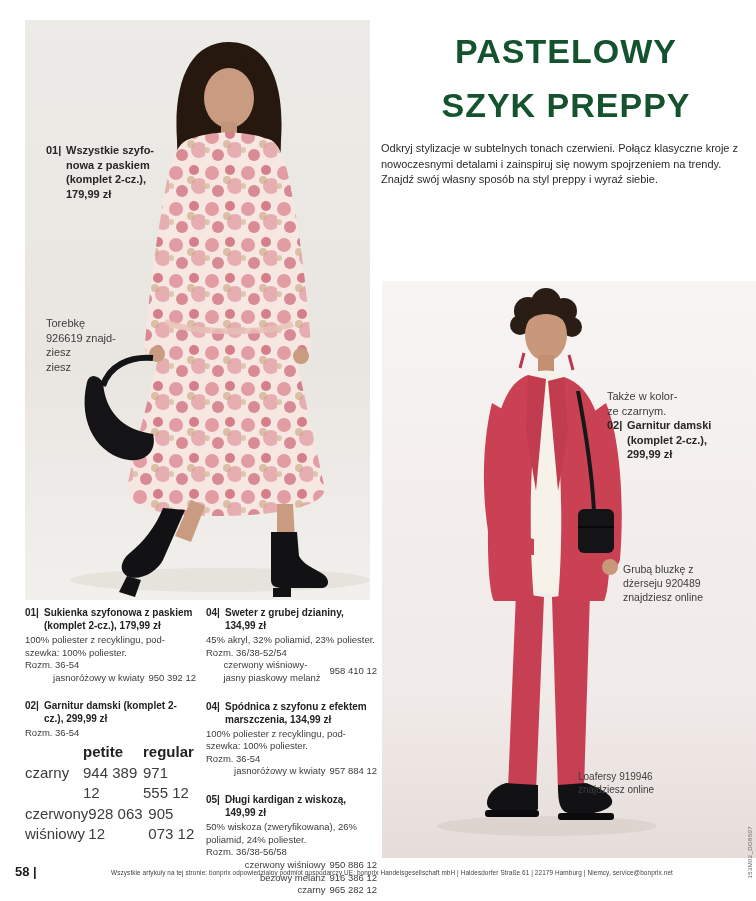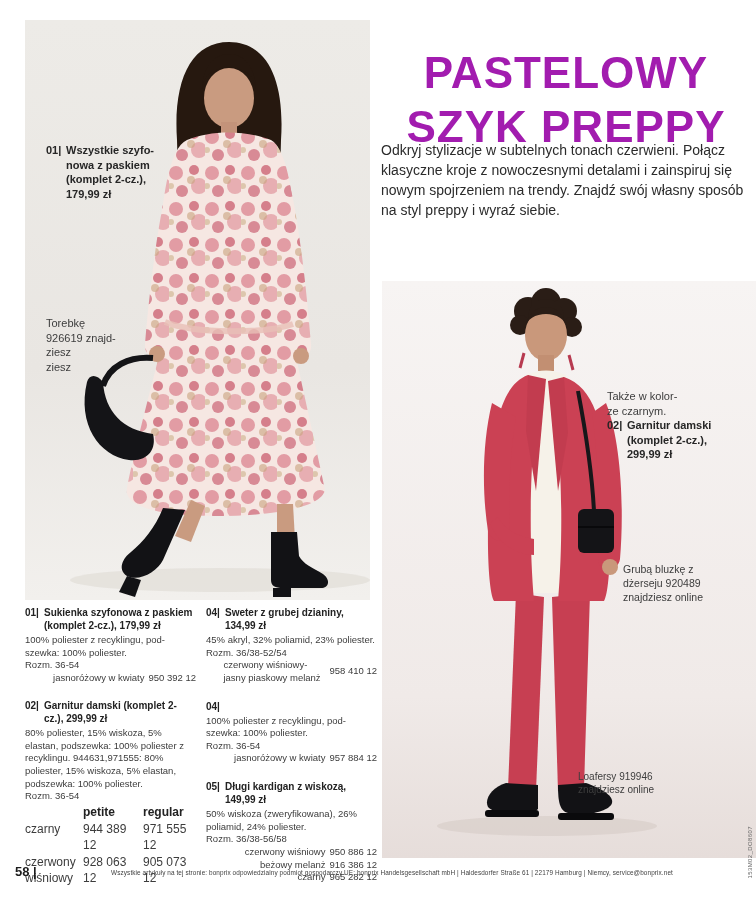--- a/index.html
+++ b/index.html
@@ -5,23 +5,23 @@
   * { margin:0; padding:0; box-sizing:border-box; }
   html,body { width:756px; height:901px; background:#ffffff; }
   body { font-family:"Liberation Sans", sans-serif; position:relative; overflow:hidden; color:#2e2e2e; }
 
   .photo { position:absolute; }
   .photo svg { display:block; width:100%; height:100%; }
   .photo-left  { left:25px;  top:20px;  width:345px; height:580px; }
   .photo-right { left:382px; top:281px; width:374px; height:577px; }
 
   .title { position:absolute; left:376px; top:24px; width:380px; text-align:center;
-           font-size:44px; font-weight:700; letter-spacing:1px; color:#a21caf; line-height:54px;margin-top:22px; }
+           font-size:34px; font-weight:700; letter-spacing:1px; color:#14532d; line-height:54px; }
   .intro { position:absolute; left:381px; top:141px; width:368px;
-           font-size:14px; line-height:1.42; color:#2b2b2b; }
+           font-size:11px; line-height:1.42; color:#2b2b2b; }
 
   .callout { position:absolute; font-size:11px; line-height:1.33; color:#3d3d3d; }
   .callout .line { display:block; }
   .callout.bold, .bold { font-weight:700; color:#262626; }
   .num-row { display:flex; }
   .num-row .num { flex:0 0 20px; font-weight:700; color:#262626; }
 
   .co-dress   { left:46px;  top:143px; width:120px; font-weight:700; color:#262626; }
   .co-bag     { left:46px;  top:316px; width:90px; }
   .co-suitnote{ left:607px; top:389px; width:120px; }
@@ -33,21 +33,21 @@
   .lcol { width:171px; }
   .item { margin-bottom:15px; }
   .ititle { display:flex; font-size:10px; font-weight:700; color:#222; line-height:1.3; margin-bottom:2px; }
   .ititle .num { flex:0 0 19px; }
   .desc, .size { font-size:9.5px; line-height:1.32; color:#3c3c3c; }
   .crow { display:flex; justify-content:flex-end; font-size:9.5px; line-height:1.35; color:#3c3c3c; }
   .crow .code { white-space:nowrap; text-align:right; flex:0 0 auto; padding-left:4px; }
   .crow.center { align-items:center; }
   .crow .wraplab { width:102px; }
 
-  .tbl { font-size:12px; color:#3c3c3c; margin-top:2px; }
+  .tbl { font-size:15px; color:#3c3c3c; margin-top:2px; }
   .trow { display:flex; line-height:1.3; margin-bottom:2px; }
   .trow .tl { flex:0 0 58px; }
   .trow .tp { flex:0 0 60px; }
   .trow .tr2 { flex:1 1 auto; }
   .thead { font-weight:700; color:#222; }
 
   .page-num { position:absolute; left:15px; top:864px; font-size:13px; font-weight:700; color:#1c1c1c; }
   .legal { position:absolute; left:90px; top:869px; width:604px; font-size:6.4px;
            letter-spacing:0.1px; color:#3f3f3f; text-align:center; }
   .side-code { position:absolute; right:3px; bottom:22px; writing-mode:vertical-rl;
@@ -226,21 +226,20 @@
         <span>jasnoróżowy w kwiaty</span>
         <span class="code">950 392 12</span>
       </div>
     </div>
 
     <div class="item">
       <div class="ititle">
         <span class="num">02|</span>
         <span>Garnitur damski (komplet 2-cz.), 299,99 zł</span>
       </div>
-      <div class="desc">80% poliester, 15% wiskoza, 5% elastan, podszewka: 100% poliester z recyklingu. 944631,971555: 80% poliester, 15% wiskoza, 5% elastan, podszewka: 100% poliester.</div>
       <div class="size">Rozm. 36-54</div>
       <div class="tbl">
         <div class="trow thead">
           <span class="tl"></span>
           <span class="tp">petite</span>
           <span class="tr2">regular</span>
         </div>
         <div class="trow">
           <span class="tl">czarny</span>
           <span class="tp">944 389 12</span>
@@ -266,20 +265,21 @@
       <div class="size">Rozm. 36/38-52/54</div>
       <div class="crow center">
         <span class="wraplab">czerwony wiśniowy-jasny piaskowy melanż</span>
         <span class="code">958 410 12</span>
       </div>
     </div>
 
     <div class="item">
       <div class="ititle">
         <span class="num">04|</span>
+        <span>Spódnica z szyfonu z efektem marszczenia, 134,99 zł</span>
       </div>
       <div class="desc">100% poliester z recyklingu, pod-szewka: 100% poliester.</div>
       <div class="size">Rozm. 36-54</div>
       <div class="crow">
         <span>jasnoróżowy w kwiaty</span>
         <span class="code">957 884 12</span>
       </div>
     </div>
 
     <div class="item">

